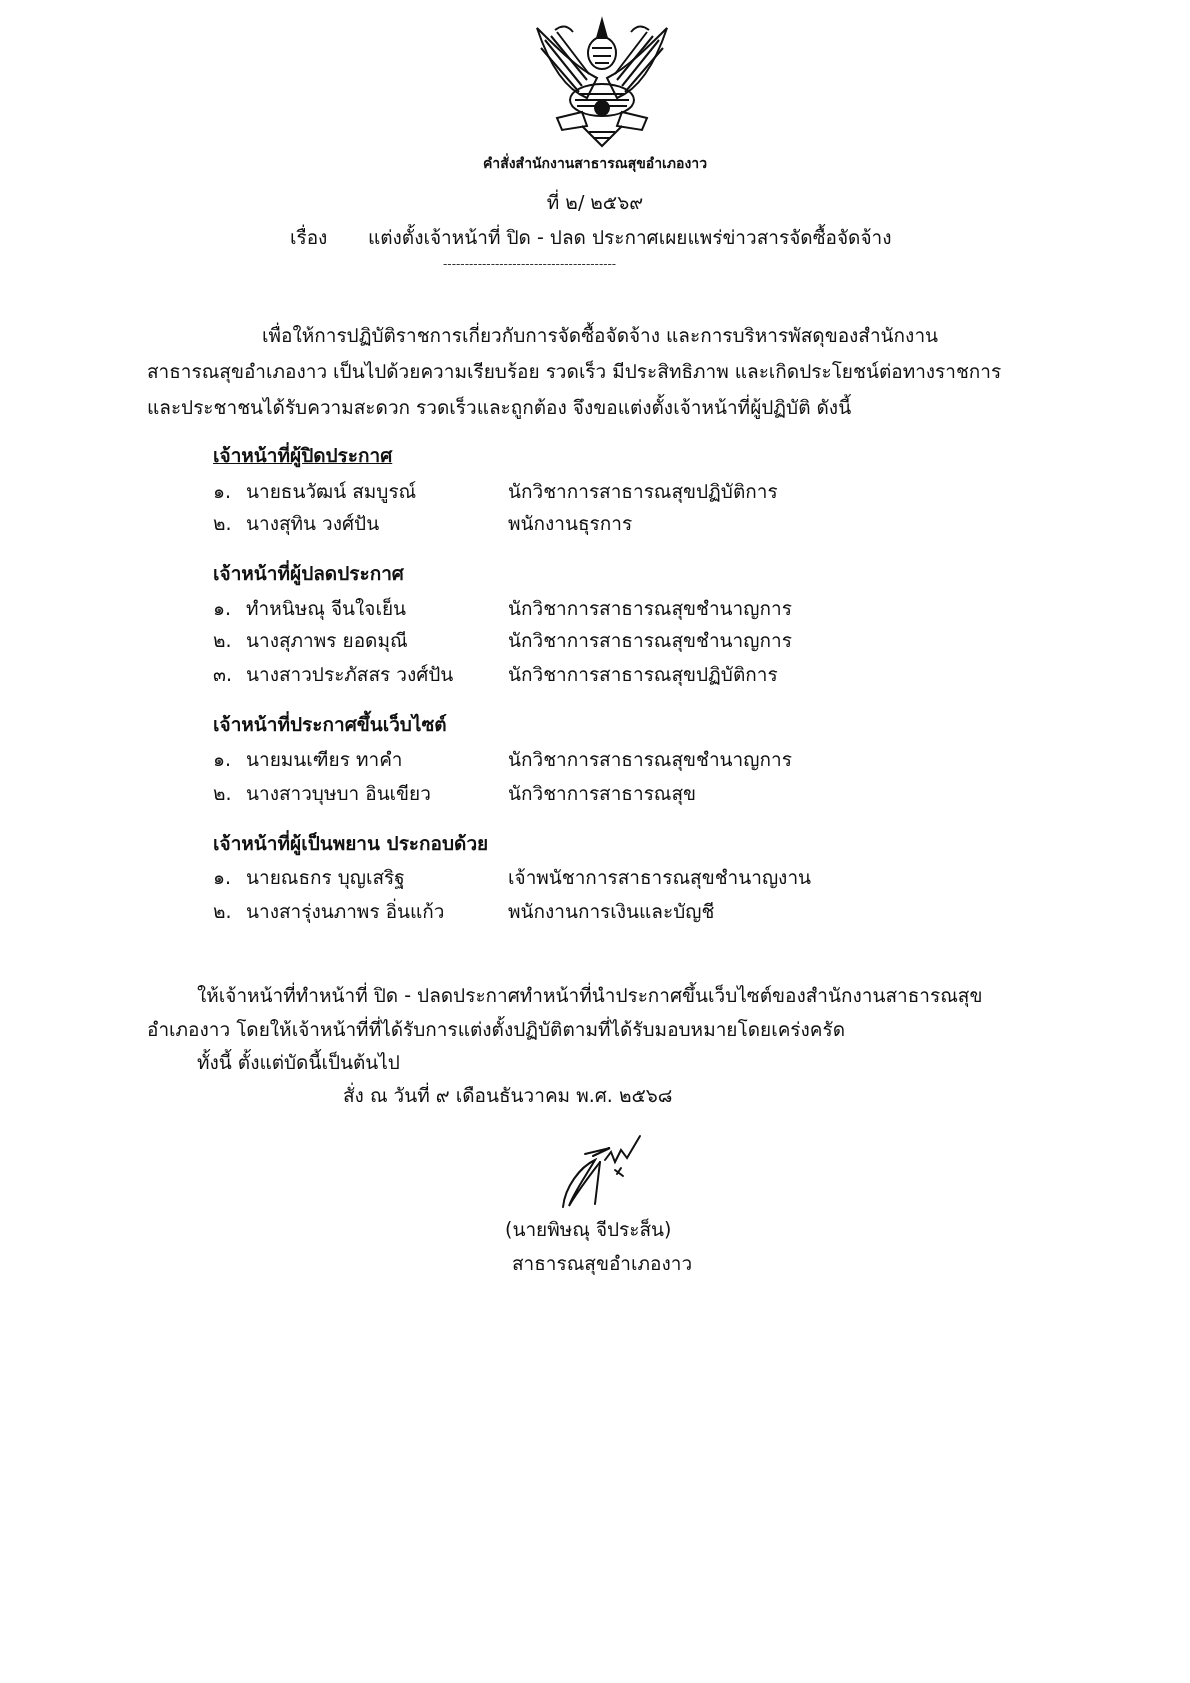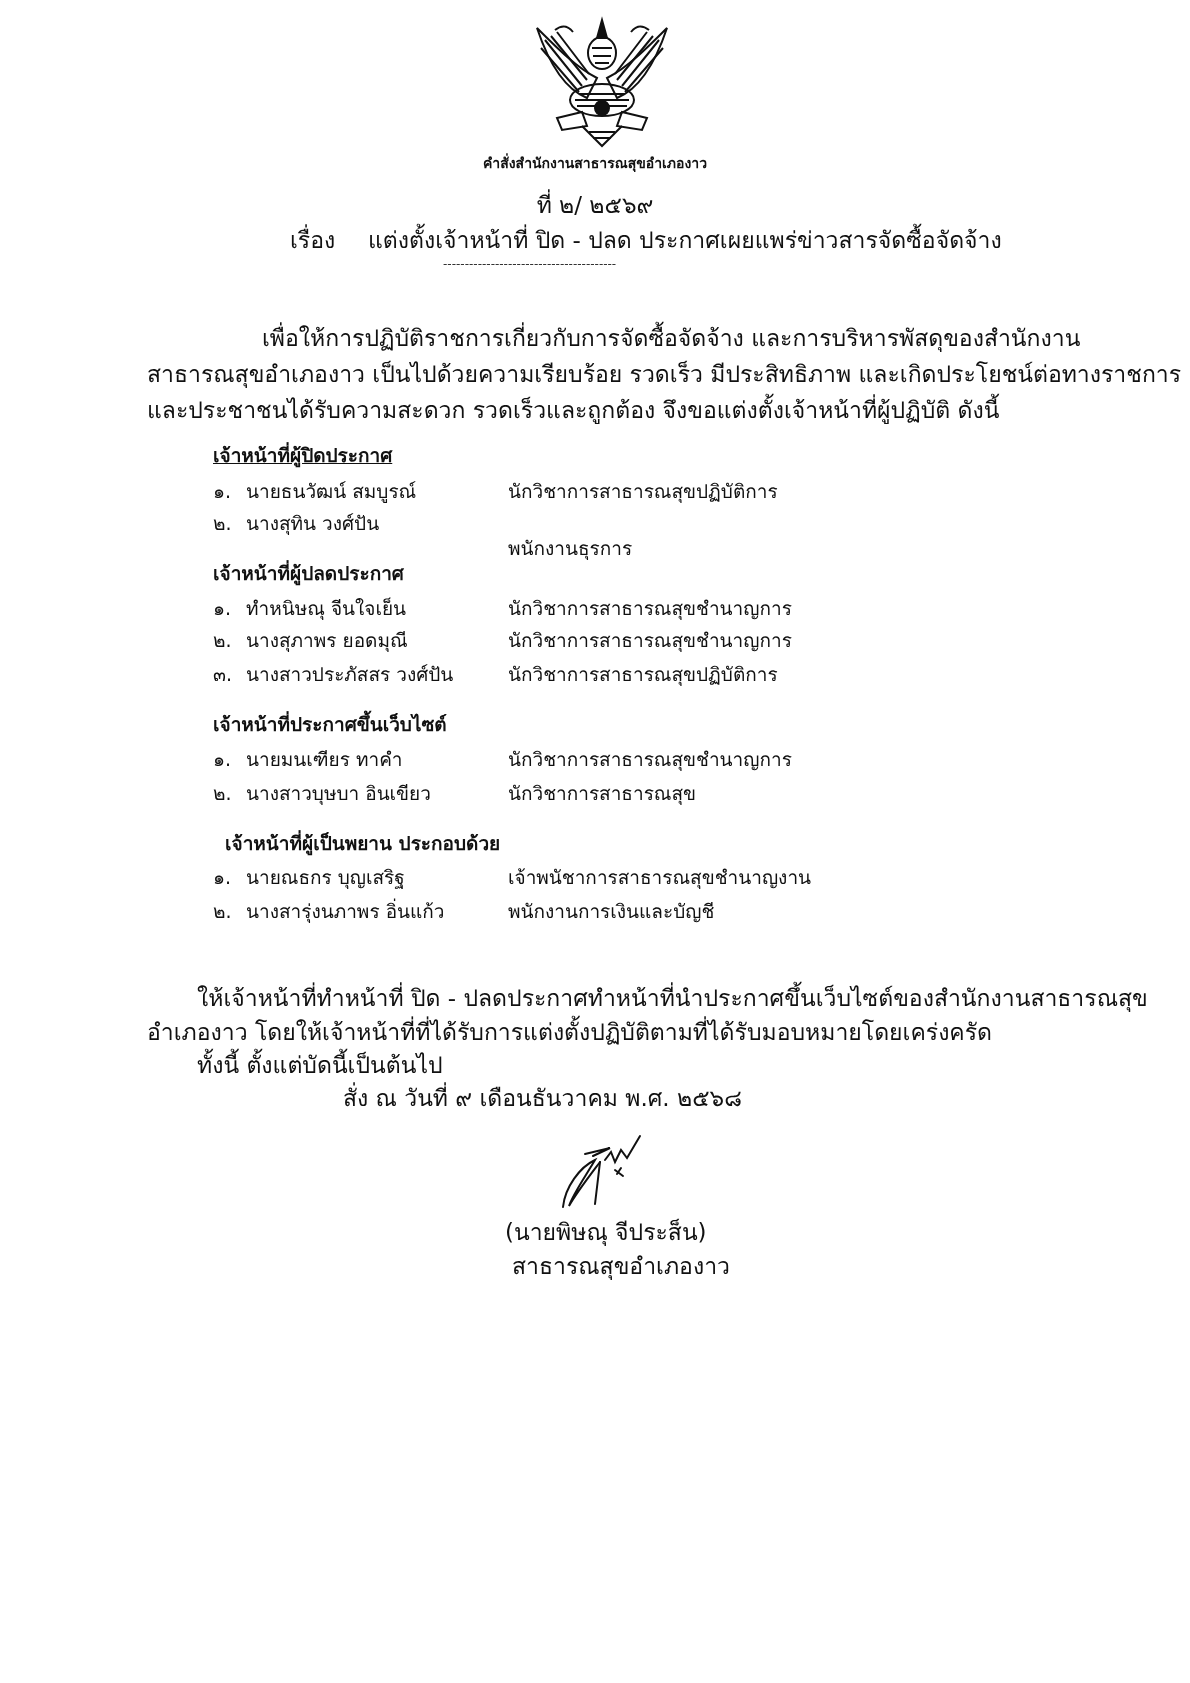--- a/index.html
+++ b/index.html
@@ -1,21 +1,21 @@
 <!DOCTYPE html>
 <html><head>
   <meta charset="utf-8">
   <style>
     html, body { margin: 0; padding: 0; background: #ffffff; }
     body { width: 1190px; height: 1683px; position: relative; overflow: hidden;
            font-family: "DejaVu Sans", "Liberation Sans", sans-serif; color: #111; }
     .abs { position: absolute; white-space: nowrap; }
     .emblem { position: absolute; left: 527px; top: 8px; width: 150px; height: 142px; }
     .title { font-weight: bold; font-size: 14px; }
-    .t19 { font-size: 23px; }
+    .t19 { font-size: 19px; }
     .center { transform: translateX(-50%); }
     .dash { font-size: 12px; letter-spacing: 0px; color: #333; }
     .head { font-weight: bold; font-size: 19px; }
     .name { font-size: 19px; }
     .pos { font-size: 19px; }
   </style>
 </head>
 <body>
 
 <svg class="emblem" viewBox="0 0 150 142">
@@ -48,42 +48,42 @@
 <div class="abs t19" style="left:262px; top:320px;">เพื่อให้การปฏิบัติราชการเกี่ยวกับการจัดซื้อจัดจ้าง และการบริหารพัสดุของสำนักงาน</div>
 <div class="abs t19" style="left:147px; top:356px;">สาธารณสุขอำเภองาว เป็นไปด้วยความเรียบร้อย รวดเร็ว มีประสิทธิภาพ และเกิดประโยชน์ต่อทางราชการ</div>
 <div class="abs t19" style="left:147px; top:392px;">และประชาชนได้รับความสะดวก รวดเร็วและถูกต้อง จึงขอแต่งตั้งเจ้าหน้าที่ผู้ปฏิบัติ ดังนี้</div>
 
 <div class="abs head" style="left:213px; top:440px;text-decoration:underline;">เจ้าหน้าที่ผู้ปิดประกาศ</div>
 <div class="abs name" style="left:213px; top:476px;">๑.</div>
 <div class="abs name" style="left:246px; top:476px;">นายธนวัฒน์  สมบูรณ์</div>
 <div class="abs pos" style="left:508px; top:476px;">นักวิชาการสาธารณสุขปฏิบัติการ</div>
 <div class="abs name" style="left:213px; top:508px;">๒.</div>
 <div class="abs name" style="left:246px; top:508px;">นางสุทิน  วงศ์ปัน</div>
-<div class="abs pos" style="left:508px; top:508px;margin-top:25px;">พนักงานธุรการ</div>
+<div class="abs pos" style="left:508px; top:508px;">พนักงานธุรการ</div>
 
 <div class="abs head" style="left:213px; top:558px;">เจ้าหน้าที่ผู้ปลดประกาศ</div>
 <div class="abs name" style="left:213px; top:593px;">๑.</div>
 <div class="abs name" style="left:246px; top:593px;">ทำหนิษณุ  จีนใจเย็น</div>
 <div class="abs pos" style="left:508px; top:593px;">นักวิชาการสาธารณสุขชำนาญการ</div>
 <div class="abs name" style="left:213px; top:625px;">๒.</div>
 <div class="abs name" style="left:246px; top:625px;">นางสุภาพร   ยอดมุณี</div>
 <div class="abs pos" style="left:508px; top:625px;">นักวิชาการสาธารณสุขชำนาญการ</div>
 <div class="abs name" style="left:213px; top:659px;">๓.</div>
 <div class="abs name" style="left:246px; top:659px;">นางสาวประภัสสร วงศ์ปัน</div>
 <div class="abs pos" style="left:508px; top:659px;">นักวิชาการสาธารณสุขปฏิบัติการ</div>
 
 <div class="abs head" style="left:213px; top:709px;">เจ้าหน้าที่ประกาศขึ้นเว็บไซต์</div>
 <div class="abs name" style="left:213px; top:744px;">๑.</div>
 <div class="abs name" style="left:246px; top:744px;">นายมนเฑียร ทาคำ</div>
 <div class="abs pos" style="left:508px; top:744px;">นักวิชาการสาธารณสุขชำนาญการ</div>
 <div class="abs name" style="left:213px; top:778px;">๒.</div>
 <div class="abs name" style="left:246px; top:778px;">นางสาวบุษบา อินเขียว</div>
 <div class="abs pos" style="left:508px; top:778px;">นักวิชาการสาธารณสุข</div>
 
-<div class="abs head" style="left:213px; top:828px;margin-left:12px;">เจ้าหน้าที่ผู้เป็นพยาน ประกอบด้วย</div>
+<div class="abs head" style="left:213px; top:828px;">เจ้าหน้าที่ผู้เป็นพยาน ประกอบด้วย</div>
 <div class="abs name" style="left:213px; top:862px;">๑.</div>
 <div class="abs name" style="left:246px; top:862px;">นายณธกร    บุญเสริฐ</div>
 <div class="abs pos" style="left:508px; top:862px;">เจ้าพนัชาการสาธารณสุขชำนาญงาน</div>
 <div class="abs name" style="left:213px; top:896px;">๒.</div>
 <div class="abs name" style="left:246px; top:896px;">นางสารุ่งนภาพร อิ่นแก้ว</div>
 <div class="abs pos" style="left:508px; top:896px;">พนักงานการเงินและบัญชี</div>
 
 <div class="abs t19" style="left:197px; top:980px;">ให้เจ้าหน้าที่ทำหน้าที่ ปิด - ปลดประกาศทำหน้าที่นำประกาศขึ้นเว็บไซต์ของสำนักงานสาธารณสุข</div>
 <div class="abs t19" style="left:147px; top:1014px;">อำเภองาว โดยให้เจ้าหน้าที่ที่ได้รับการแต่งตั้งปฏิบัติตามที่ได้รับมอบหมายโดยเคร่งครัด</div>
 <div class="abs t19" style="left:197px; top:1047px;">ทั้งนี้ ตั้งแต่บัดนี้เป็นต้นไป</div>

